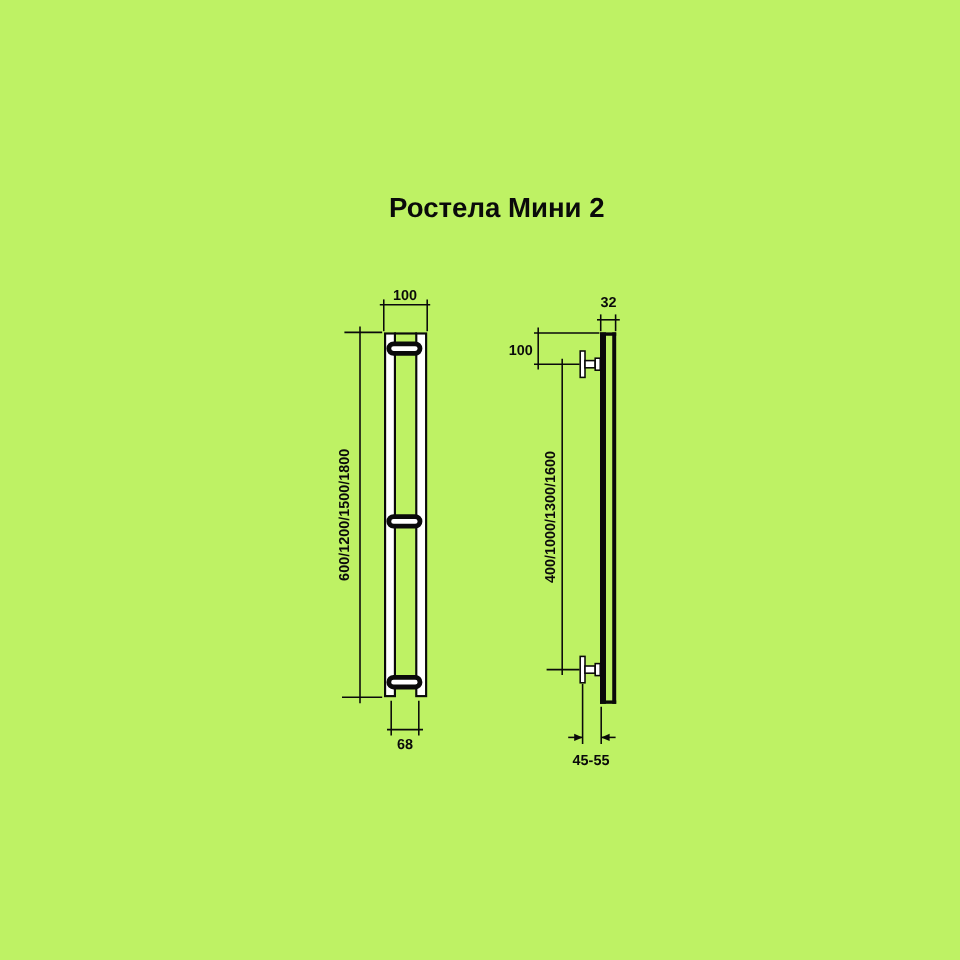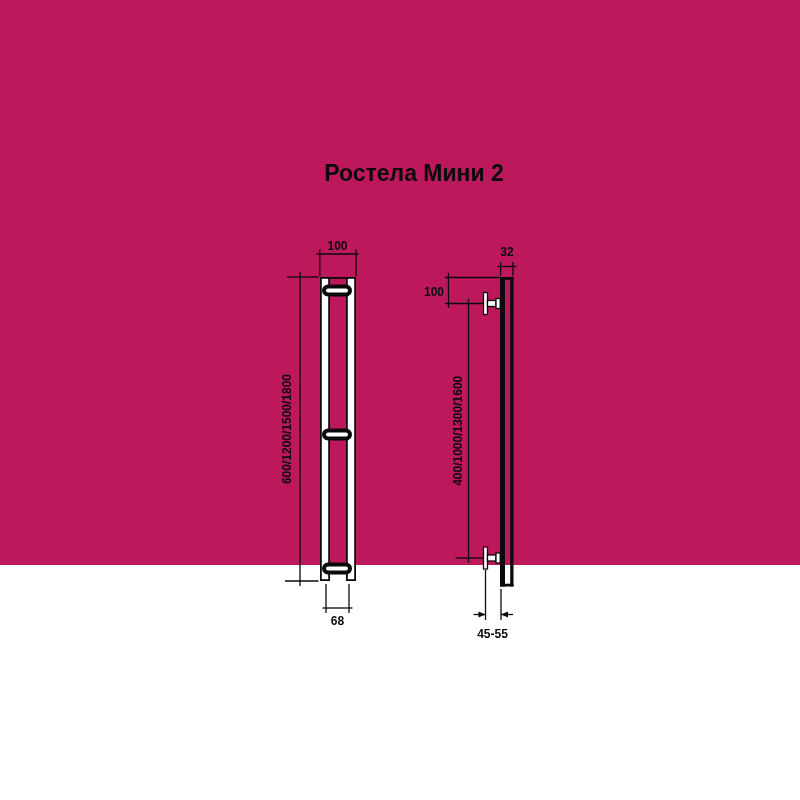--- a/index.html
+++ b/index.html
@@ -6,22 +6,22 @@
     margin: 0;
     padding: 0;
     width: 800px;
     height: 800px;
     background: #ffffff;
     overflow: hidden;
   }
   .stage {
     position: relative;
     width: 800px;
-    height: 565px;
-    background: #be185d;
+    height: 800px;
+    background: #bef264;
   }
   svg { display: block; }
   .thin  { stroke: #0a0a0a; stroke-width: 1.3; fill: none; }
   .med   { stroke: #0a0a0a; stroke-width: 1.8; fill: #ffffff; }
   .bar   { stroke: #0a0a0a; stroke-width: 4;   fill: #ffffff; }
   .solid { fill: #0a0a0a; stroke: none; }
   .fitting { stroke: #0a0a0a; stroke-width: 1.3; fill: #ffffff; }
   .dim {
     font-family: "Liberation Sans", sans-serif;
     font-size: 12px;

